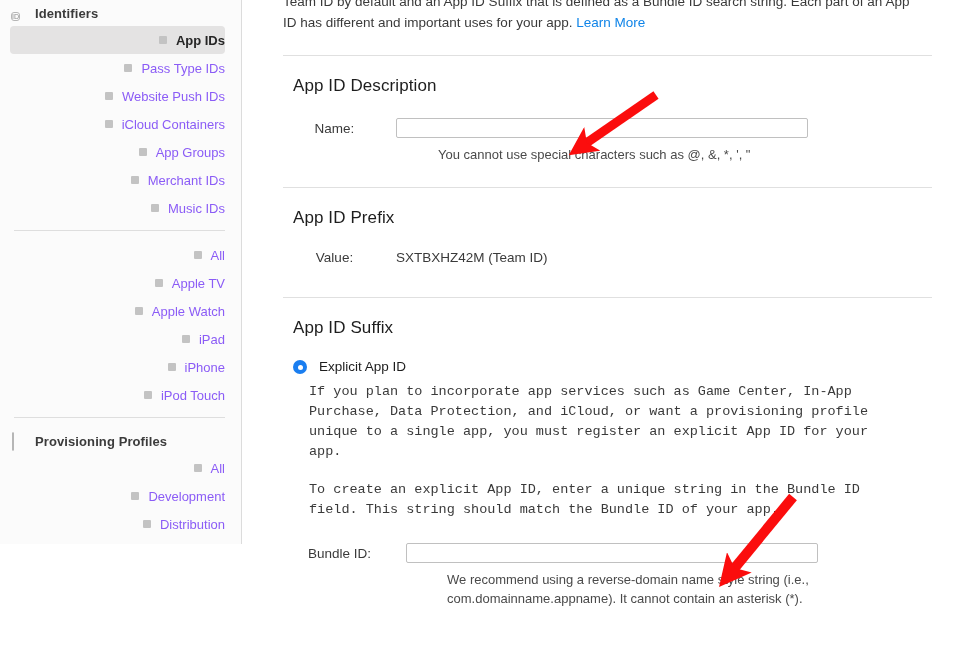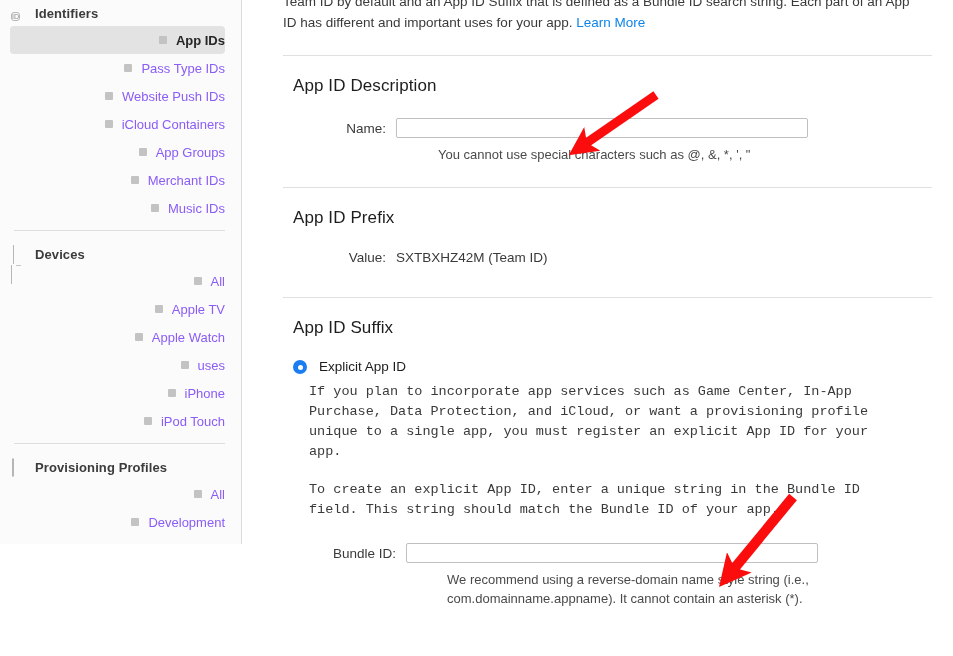--- a/index.html
+++ b/index.html
@@ -168,21 +168,21 @@
     letter-spacing: 0.1px;
   }
 
   .field-row {
     display: flex;
     align-items: center;
     margin-top: 22px;
   }
   .field-label {
     width: 113px;
-    text-align: right;
+    text-align: center;
     font-size: 13.5px;
     color: #3a3a3a;
     padding-right: 10px;
     flex: 0 0 113px;
     box-sizing: border-box;
   }
   .text-input {
     width: 412px;
     height: 20px;
     box-sizing: border-box;
@@ -300,42 +300,36 @@
       </div>
       <div class="nav-item">
         <span class="bullet"></span>
         <span class="n-label">Music IDs</span>
       </div>
     </div>
 
     <div class="nav-sep"></div>
 
     <div class="nav-group">
-      <div class="group-header">
-        <span class="g-icon">
-          <span class="icon-device"></span>
-        </span>
-        <span class="g-label">Devices</span>
-      </div>
 
       <div class="nav-item">
         <span class="bullet"></span>
         <span class="n-label">All</span>
       </div>
       <div class="nav-item">
         <span class="bullet"></span>
         <span class="n-label">Apple TV</span>
       </div>
       <div class="nav-item">
         <span class="bullet"></span>
         <span class="n-label">Apple Watch</span>
       </div>
       <div class="nav-item">
         <span class="bullet"></span>
-        <span class="n-label">uses</span>
+        <span class="n-label">iPad</span>
       </div>
       <div class="nav-item">
         <span class="bullet"></span>
         <span class="n-label">iPhone</span>
       </div>
       <div class="nav-item">
         <span class="bullet"></span>
         <span class="n-label">iPod Touch</span>
       </div>
     </div>

